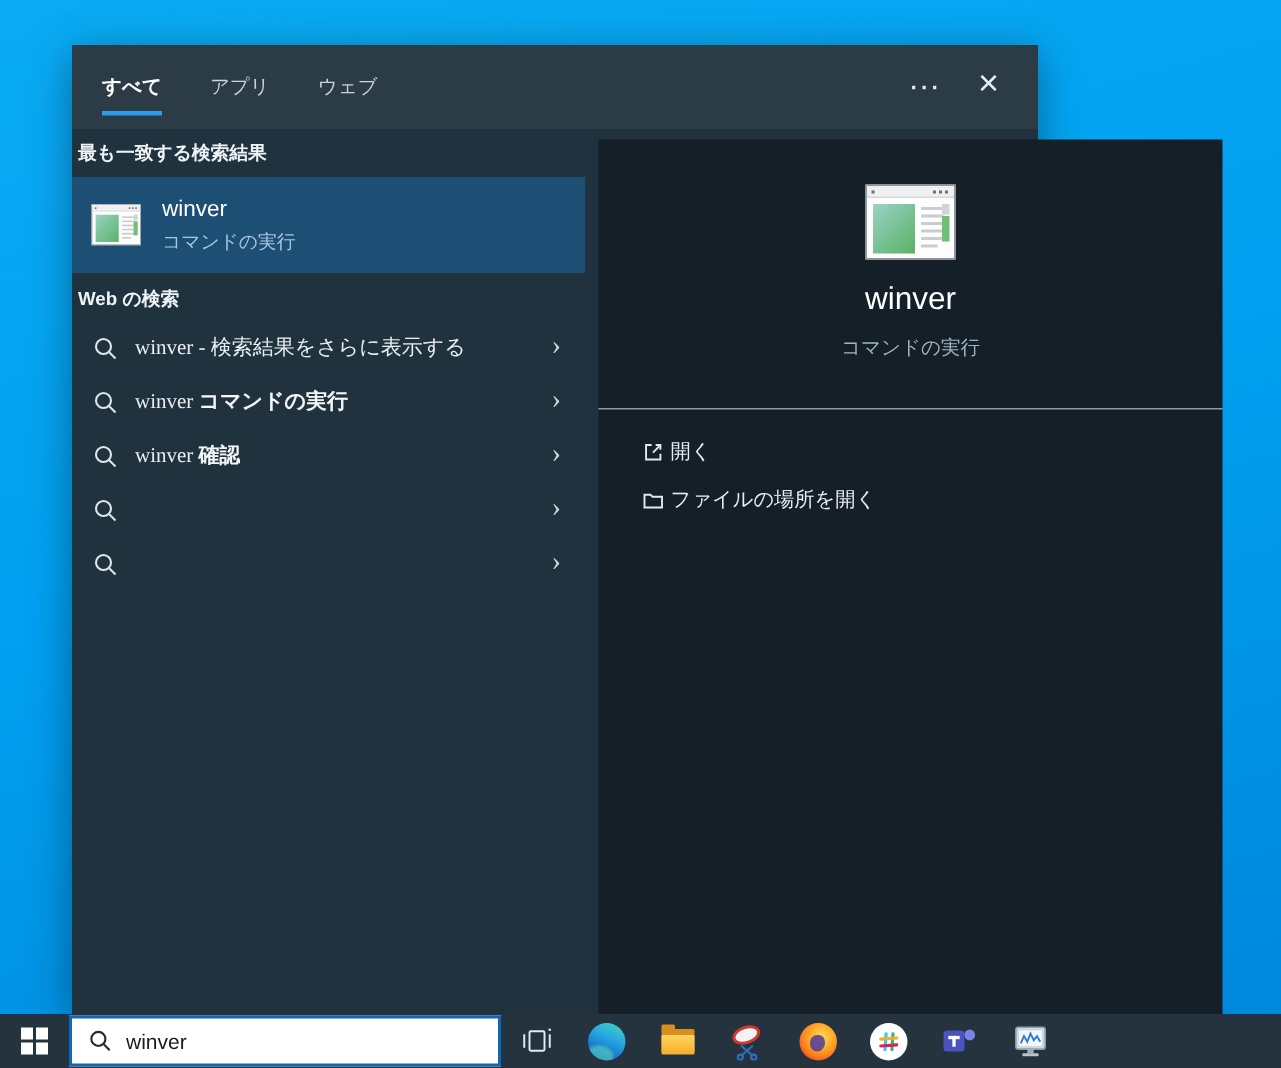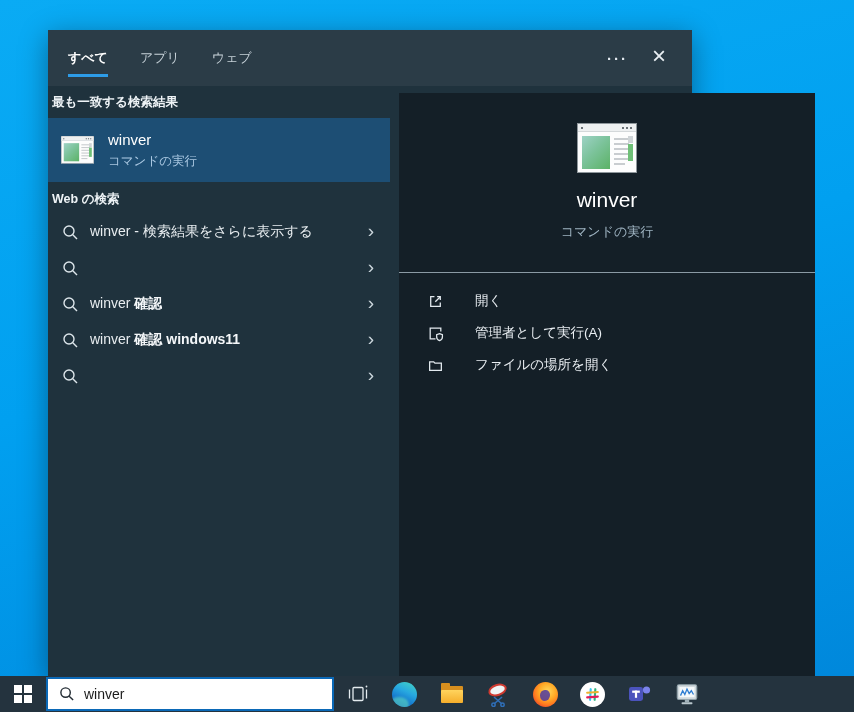--- a/index.html
+++ b/index.html
@@ -31,37 +31,37 @@
   .section-label { position:absolute; left:4px; font-size:12.5px; font-weight:bold; color:#eef3f6; }
   .lbl-best { top:64px; }
   .lbl-web  { top:161px; }
 
   .result-row { position:absolute; left:0; top:88px; width:342px; height:64px;
                 background:#1d4e74; }
   .result-title { position:absolute; left:60px; top:13px; font-size:15px; color:#ffffff; }
   .result-sub   { position:absolute; left:60px; top:35px; font-size:12.5px; color:#a9c7e1; }
 
   .sug-list { position:absolute; left:0; top:184px; width:342px; }
-  .sug-row { height:36px; display:flex; align-items:center; padding:0 16px 0 14px; }
+  .sug-row { height:36px; display:flex; align-items:center; padding:0 16px 0 14px;font-family:Liberation Serif, serif; }
   .sug-row svg { flex:none; margin-right:11px; }
   .sug-text { font-size:14px; color:#e9eef1; white-space:pre; overflow:hidden; }
   .sug-text .b { font-weight:bold; color:#f4f7f9; }
   .sug-chevron { margin-left:auto; color:#ccd7dd; font-size:19px; line-height:1; padding-bottom:3px; }
 
   
   .preview { position:absolute; left:351px; top:63px; width:416px; bottom:0;
              background:#141f27; }
   .pv-icon-wrap { position:absolute; left:50%; top:30px; transform:translateX(-50%); }
   .pv-title { position:absolute; top:95px; left:0; width:100%; text-align:center;
               font-size:21px; color:#ffffff; }
   .pv-sub { position:absolute; top:130px; left:0; width:100%; text-align:center;
             font-size:13px; color:#9fb4c2; }
   .pv-divider { position:absolute; top:179px; left:0; right:0; height:1px; background:#8b9aa4; }
   .pv-actions { position:absolute; top:192px; left:0; right:0; }
-  .pv-action { height:32px; display:flex; align-items:center; padding-left:28px; gap:31px;
+  .pv-action { height:32px; display:flex; align-items:center; padding-left:28px; gap:3px;
                font-size:13.5px; color:#e9eef2; }
   .pv-action svg { flex:none; }
 
   
   .winver-icon { position:relative; width:60px; height:50px; background:#fdfdfd;
                  border:1px solid #8f979c; }
   .winver-icon .titlebar { position:absolute; left:0; top:0; right:0; height:8px; background:#eef0f1;
                            border-bottom:1px solid #d4d8da; }
   .winver-icon .titlebar i { position:absolute; top:3px; width:2px; height:2px; background:#6a7螺075; background:#6a7075; }
   .winver-icon .d1{left:3px;} .winver-icon .d2{right:4px;} .winver-icon .d3{right:8px;} .winver-icon .d4{right:12px;}
@@ -176,38 +176,38 @@
         </svg>
         <span class="sug-text"><span>winver</span><span> - 検索結果をさらに表示する</span></span>
         <span class="sug-chevron">›</span>
       </div>
 
       <div class="sug-row">
         <svg width="17" height="17" viewBox="0 0 17 17" fill="none">
           <circle cx="7" cy="7" r="5" stroke="#dde6eb" stroke-width="1.4"></circle>
           <line x1="10.8" y1="10.8" x2="15" y2="15" stroke="#dde6eb" stroke-width="1.4"></line>
         </svg>
+        <span class="sug-text"><span>winver</span><span class="b"> コマンドの実行</span></span>
         <span class="sug-chevron">›</span>
       </div>
 
       <div class="sug-row">
         <svg width="17" height="17" viewBox="0 0 17 17" fill="none">
           <circle cx="7" cy="7" r="5" stroke="#dde6eb" stroke-width="1.4"></circle>
           <line x1="10.8" y1="10.8" x2="15" y2="15" stroke="#dde6eb" stroke-width="1.4"></line>
         </svg>
         <span class="sug-text"><span>winver</span><span class="b"> 確認</span></span>
         <span class="sug-chevron">›</span>
       </div>
 
       <div class="sug-row">
         <svg width="17" height="17" viewBox="0 0 17 17" fill="none">
           <circle cx="7" cy="7" r="5" stroke="#dde6eb" stroke-width="1.4"></circle>
           <line x1="10.8" y1="10.8" x2="15" y2="15" stroke="#dde6eb" stroke-width="1.4"></line>
         </svg>
-        <span class="sug-text"><span>winver</span><span class="b"> 確認 windows11</span></span>
         <span class="sug-chevron">›</span>
       </div>
 
       <div class="sug-row">
         <svg width="17" height="17" viewBox="0 0 17 17" fill="none">
           <circle cx="7" cy="7" r="5" stroke="#dde6eb" stroke-width="1.4"></circle>
           <line x1="10.8" y1="10.8" x2="15" y2="15" stroke="#dde6eb" stroke-width="1.4"></line>
         </svg>
         <span class="sug-chevron">›</span>
       </div>
@@ -241,27 +241,20 @@
         <div class="pv-action">
           <svg width="17" height="17" viewBox="0 0 16 16" fill="none" stroke="#e3eaef" stroke-width="1.2">
             <path d="M7 3.5H3.5v9h9V9"></path>
             <path d="M9.5 3.5H12.5V6.5"></path>
             <path d="M12.3 3.7L7.8 8.2"></path>
           </svg>
           <span>開く</span>
         </div>
         <div class="pv-action">
           <svg width="17" height="17" viewBox="0 0 16 16" fill="none" stroke="#e3eaef" stroke-width="1.2">
-            <path d="M13 6V3H3v10h5"></path>
-            <path d="M11.8 8.2l2.7.9v2.1c0 1.7-1.1 2.9-2.7 3.5-1.6-.6-2.7-1.8-2.7-3.5V9.1z"></path>
-          </svg>
-          <span>管理者として実行(A)</span>
-        </div>
-        <div class="pv-action">
-          <svg width="17" height="17" viewBox="0 0 16 16" fill="none" stroke="#e3eaef" stroke-width="1.2">
             <path d="M2.5 12.5v-8h3.8l1.2 1.3h6v6.7z"></path>
           </svg>
           <span>ファイルの場所を開く</span>
         </div>
       </div>
     </div>
   </div>
 
   <div class="taskbar">
     <div class="start-btn">

